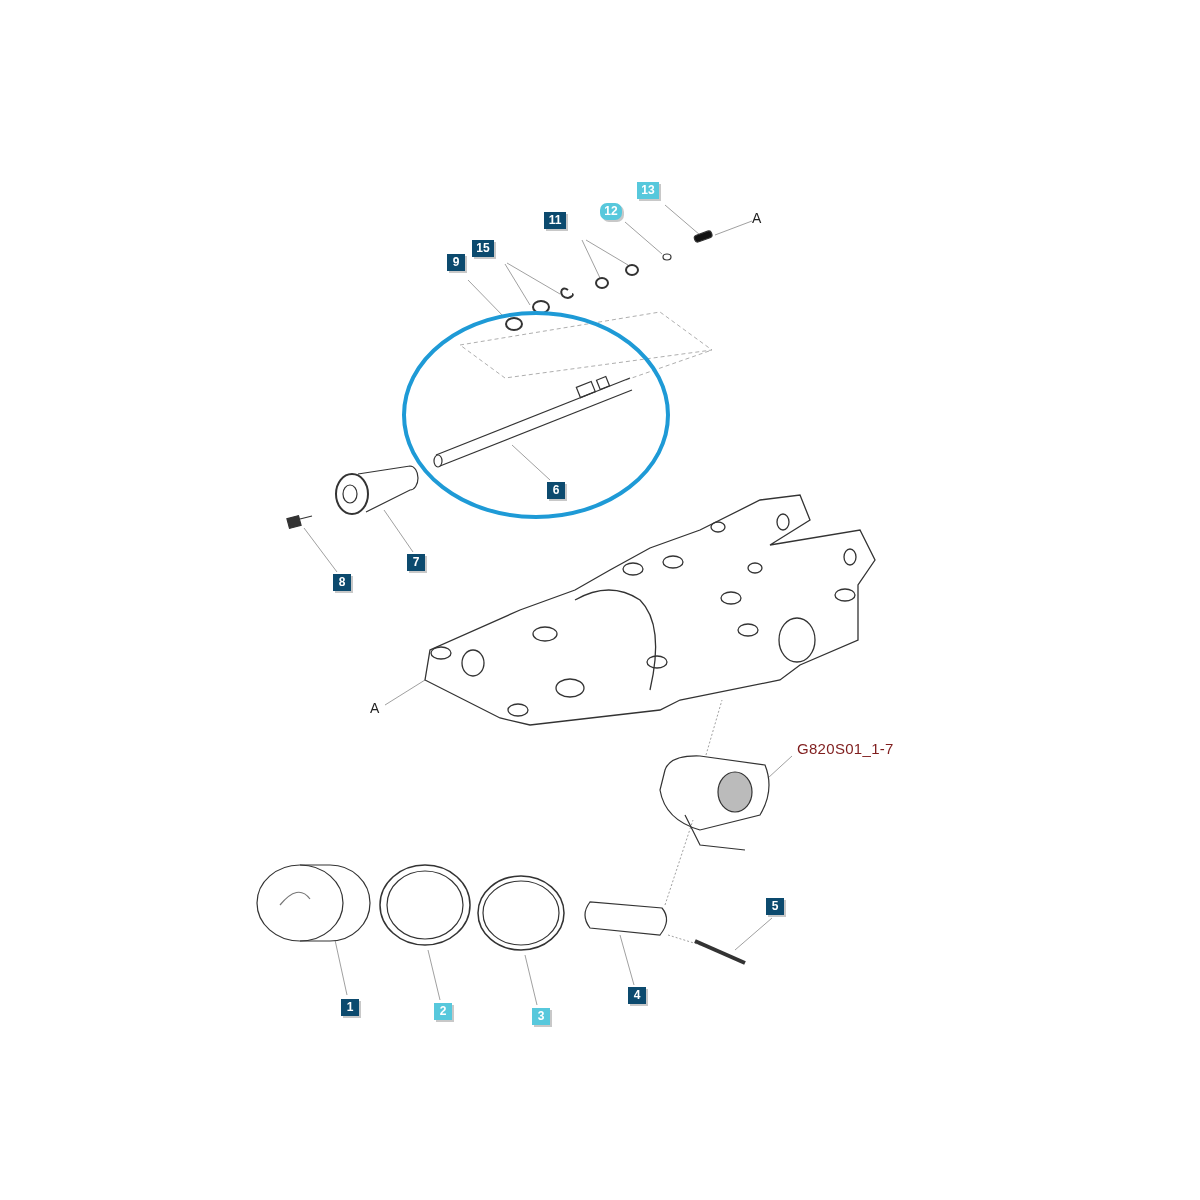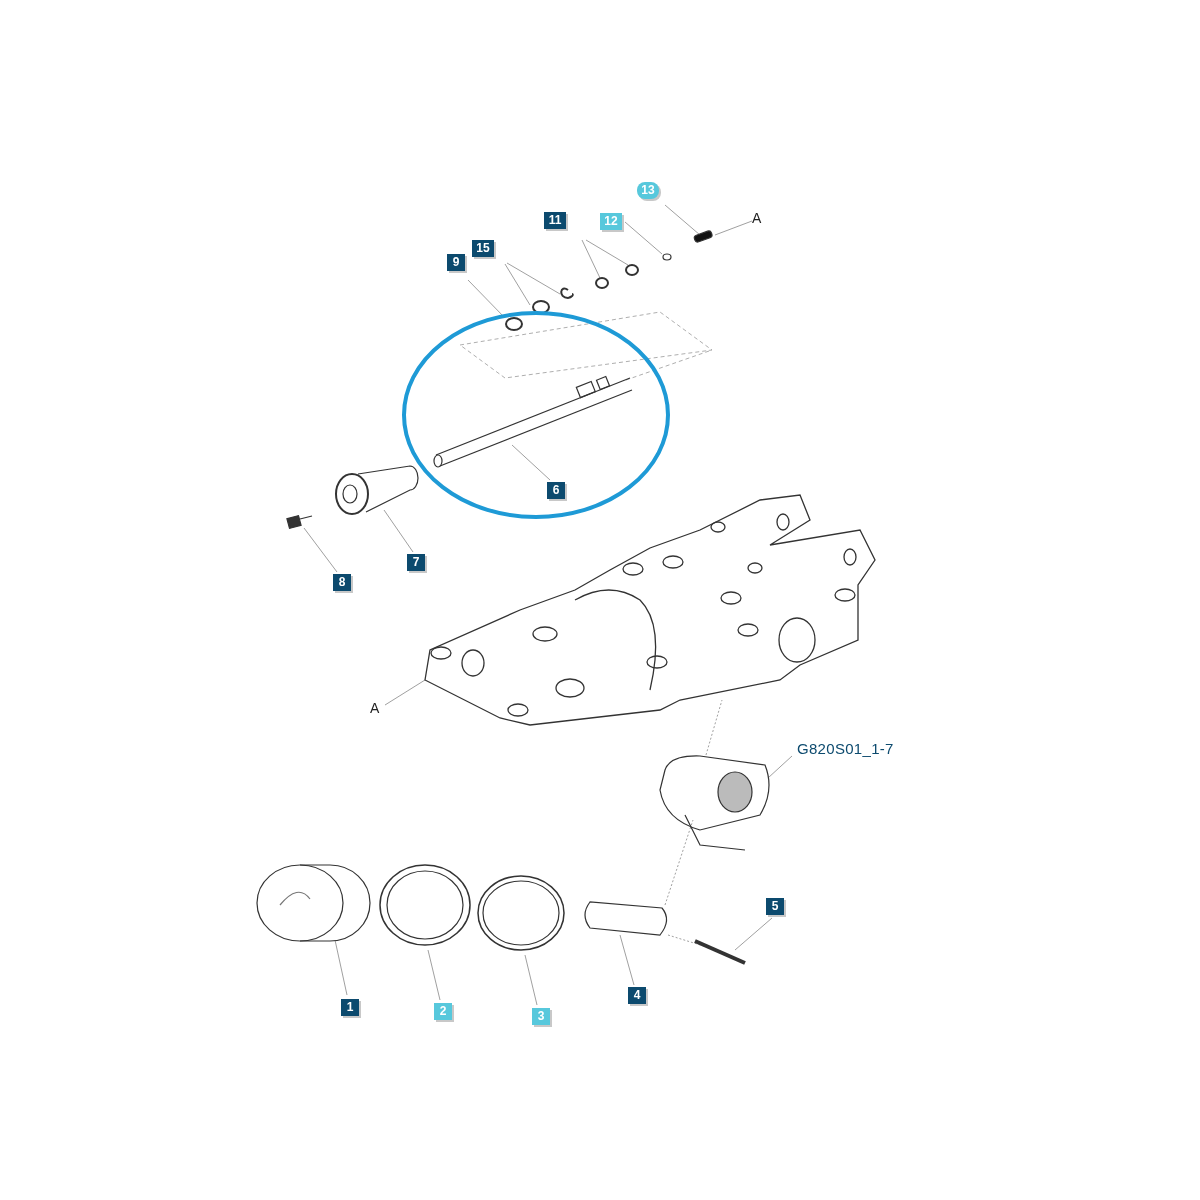--- a/index.html
+++ b/index.html
@@ -6,21 +6,21 @@
   body { width: 1200px; height: 1200px; position: relative; overflow: hidden;
          font-family: "Liberation Sans", sans-serif; }
   #diagram { position: absolute; left: 0; top: 0; width: 1200px; height: 1200px; }
   .callout { position: absolute; width: 18px; height: 17px; color: #fff;
              font-weight: bold; font-size: 12px; line-height: 17px; text-align: center;
              box-shadow: 2px 2px 0 #c8c8c8; cursor: pointer; }
   .callout.dark { background: #0c4a6e; }
   .callout.cyan { background: #57c8dc; }
   .callout.wide { width: 22px; }
   .letter { position: absolute; font-size: 14px; color: #222; }
-  .ref { position: absolute; font-size: 15px; color: #0c4a6e; letter-spacing: 0.3px; }
+  .ref { position: absolute; font-size: 15px; color: #7f1d1d; letter-spacing: 0.3px; }
 </style>
 </head>
 <body>
 
 <svg id="diagram" viewBox="0 0 1200 1200" xmlns="http://www.w3.org/2000/svg">
   <g fill="none" stroke="#333" stroke-width="1.2">
 
     <g stroke="#888" stroke-width="0.8">
       <line x1="665" y1="205" x2="700" y2="235"></line>
       <line x1="625" y1="222" x2="662" y2="254"></line>
@@ -126,18 +126,18 @@
 <div class="callout cyan" style="left:434px;top:1003px;">2</div>
 <div class="callout cyan" style="left:532px;top:1008px;">3</div>
 <div class="callout dark" style="left:628px;top:987px;">4</div>
 <div class="callout dark" style="left:766px;top:898px;">5</div>
 <div class="callout dark" style="left:547px;top:482px;">6</div>
 <div class="callout dark" style="left:407px;top:554px;">7</div>
 <div class="callout dark" style="left:333px;top:574px;">8</div>
 <div class="callout dark" style="left:447px;top:254px;">9</div>
 <div class="callout dark wide" style="left:472px;top:240px;">15</div>
 <div class="callout dark wide" style="left:544px;top:212px;">11</div>
-<div class="callout cyan wide" style="left:600px;top:213px;">12</div>
-<div class="callout cyan wide" style="left:637px;top:182px;border-radius:8px;">13</div>
+<div class="callout cyan wide" style="left:600px;top:203px;border-radius:7px;">12</div>
+<div class="callout cyan wide" style="left:637px;top:182px;">13</div>
 
 <div class="letter" style="left:752px;top:210px;">A</div>
 <div class="letter" style="left:370px;top:700px;">A</div>
 <div class="ref" style="left:797px;top:740px;">G820S01_1-7</div>
 
 </body></html>

